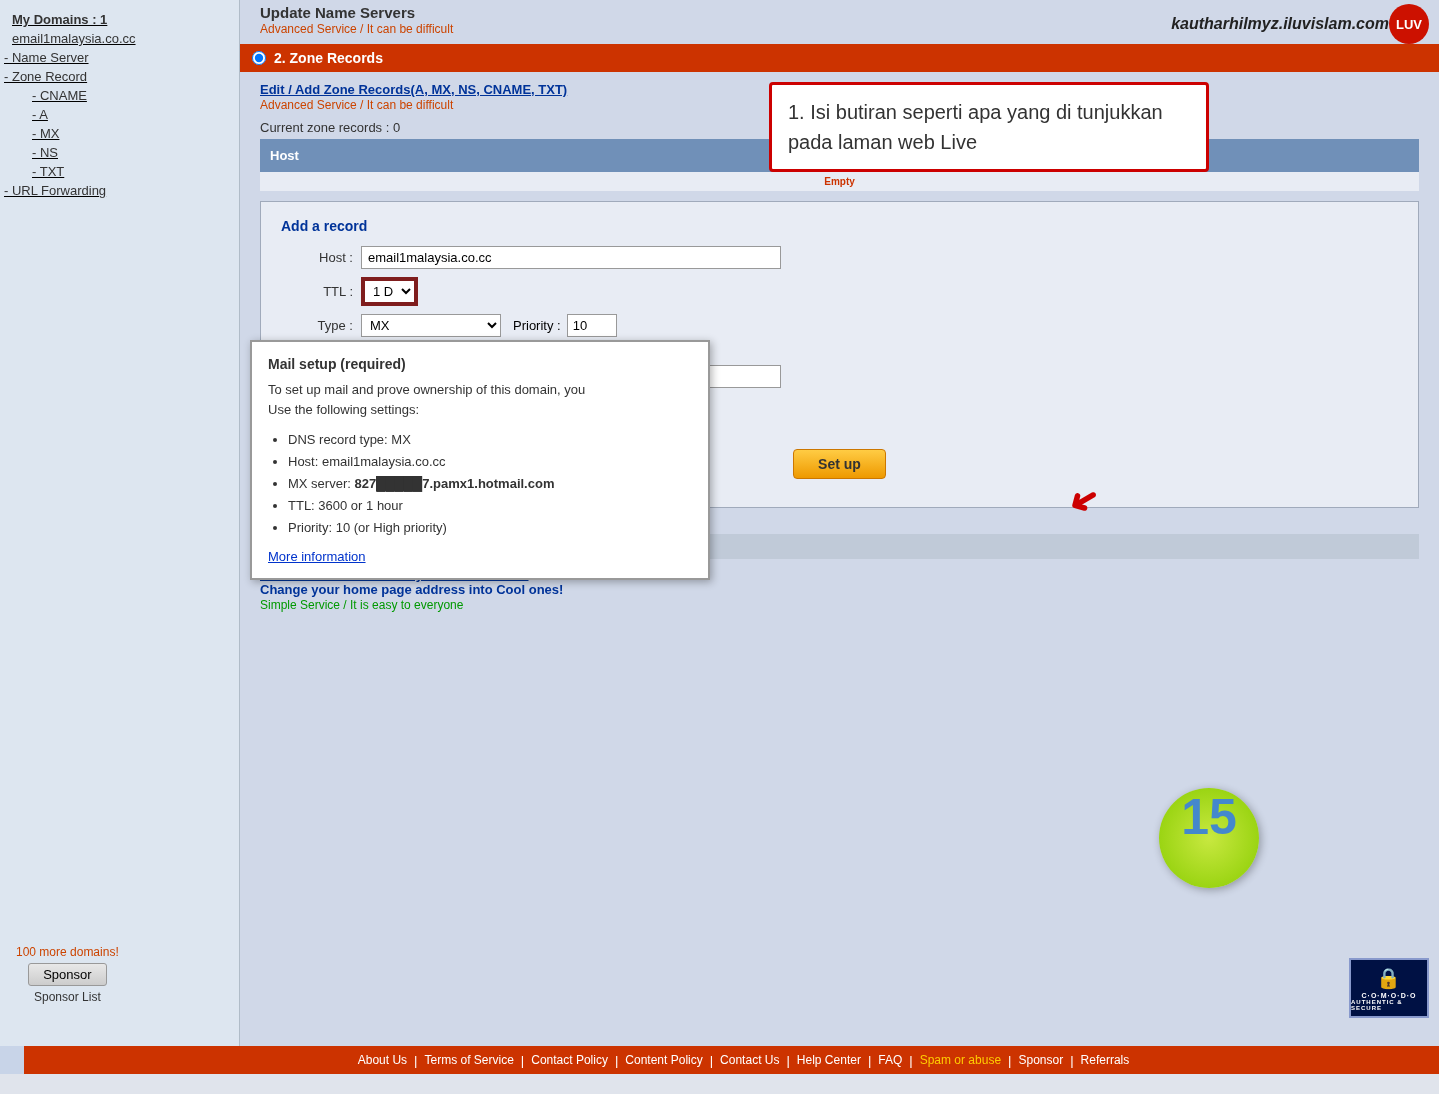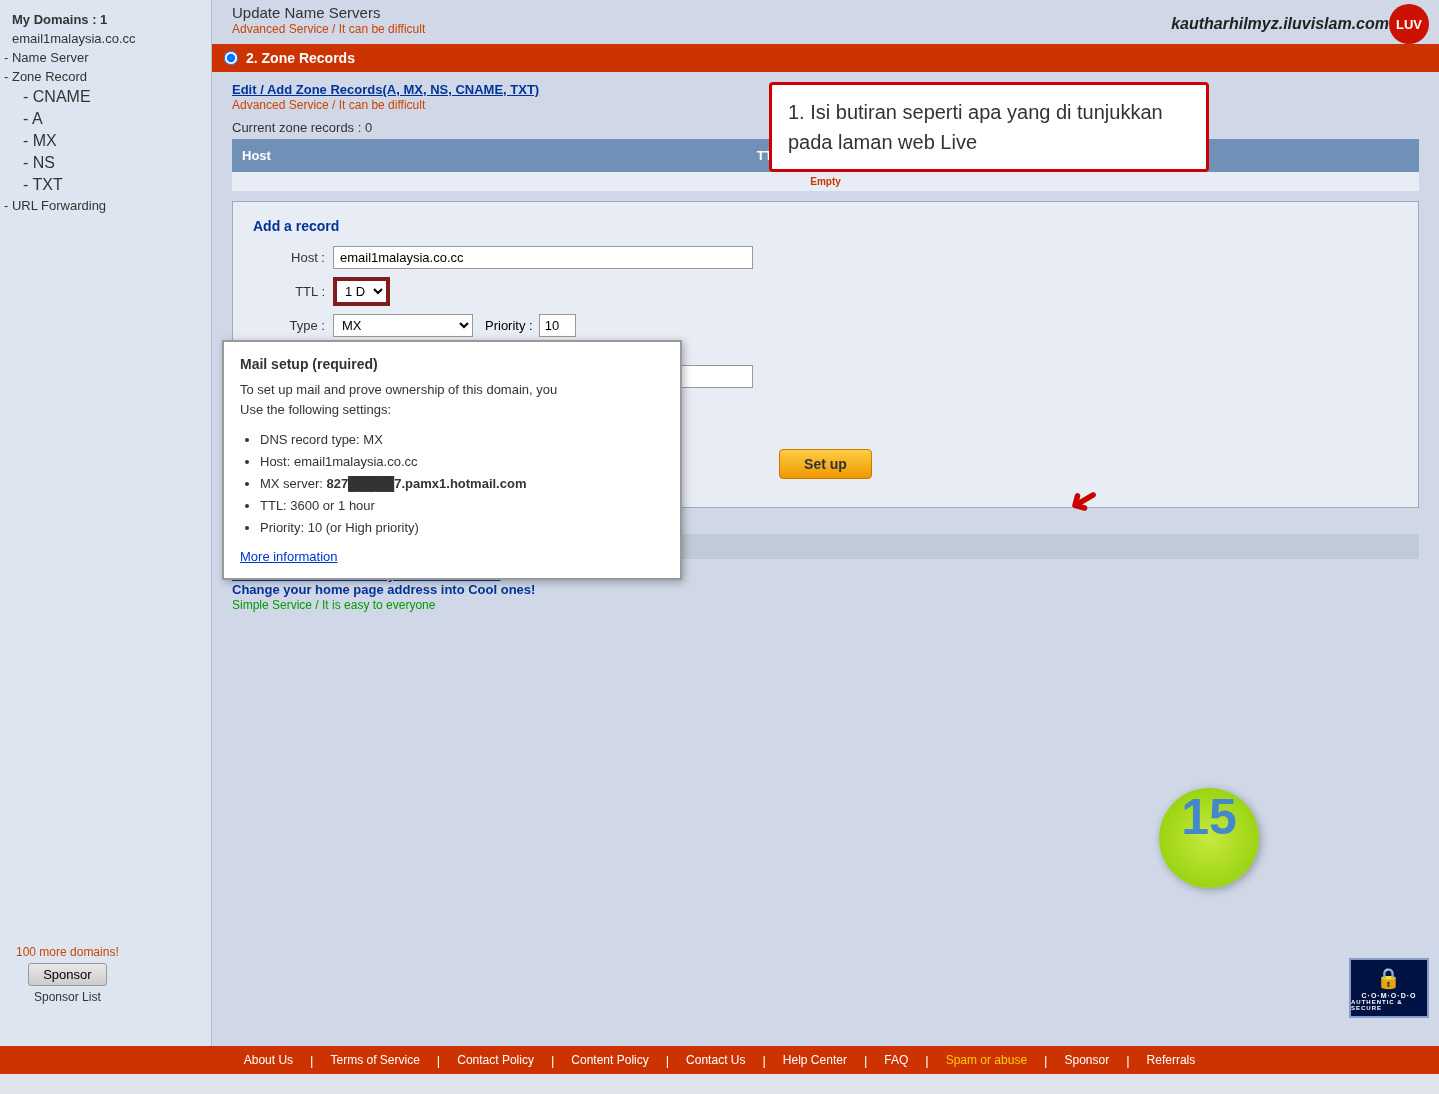--- a/index.html
+++ b/index.html
@@ -20,25 +20,26 @@
     }
 
     .main-area {
       display: flex;
       flex: 1;
       overflow: hidden;
     }
 
     
     .sidebar {
-      width: 212px;
+      width: 240px;
       background: #dde6f0;
       padding: 8px 0;
       border-right: 1px solid #b0bcc8;
       flex-shrink: 0;
+      text-decoration: underline;
     }
 
     .sidebar-title {
       font-weight: bold;
       font-size: 13px;
       color: #333;
       padding: 4px 12px 2px;
     }
 
     .sidebar-domain {
@@ -49,22 +50,22 @@
 
     .sidebar-item {
       color: #333;
       font-size: 13px;
       padding: 2px 4px;
       cursor: pointer;
     }
 
     .sidebar-subitem {
       color: #333;
-      font-size: 16px;
-      padding: 2px 23px;
+      font-size: 13px;
+      padding: 2px 32px;
       cursor: pointer;
     }
 
     .sponsor-text {
       color: #cc4400;
       font-size: 12px;
       cursor: pointer;
     }
 
     .sponsor-btn {
@@ -93,21 +94,21 @@
     }
 
     
     .top-section {
       background: #d0d8e8;
       padding: 4px 20px 8px;
     }
 
     .update-ns-title {
       font-size: 15px;
-      font-weight: normal;
+      font-weight: bold;
       color: #333;
     }
 
     .advanced-link {
       color: #cc4400;
       text-decoration: none;
       font-size: 12px;
     }
 
     
@@ -229,21 +230,21 @@
 
     .type-select {
       border: 1px solid #999;
       padding: 2px 4px;
       font-size: 13px;
       background: white;
       width: 140px;
     }
 
     .priority-input {
-      width: 37px;
+      width: 50px;
       border: 1px solid #999;
       padding: 3px 5px;
       font-size: 13px;
     }
 
     .type-link {
       color: #0033cc;
       font-size: 12px;
       text-decoration: underline;
       cursor: pointer;
@@ -385,21 +386,22 @@
       box-shadow: 2px 2px 8px rgba(0,0,0,0.3);
     }
 
     
     .footer {
       background: #cc3300;
       height: 28px;
       display: flex;
       align-items: center;
       justify-content: center;
-      gap: 17px;
+      gap: 7px;
+      margin-left: 24px;
     }
 
     .footer a {
       color: white;
       text-decoration: none;
       font-size: 12px;
     }
 
     
     .bottom-bar {

